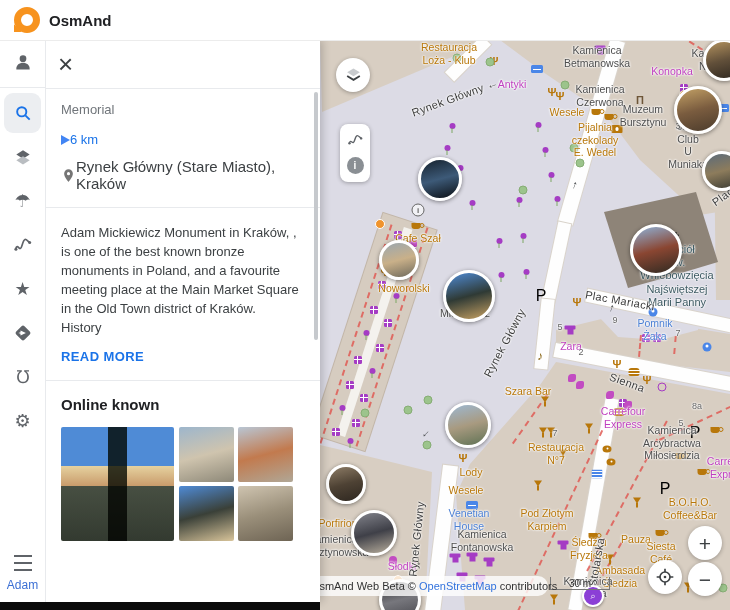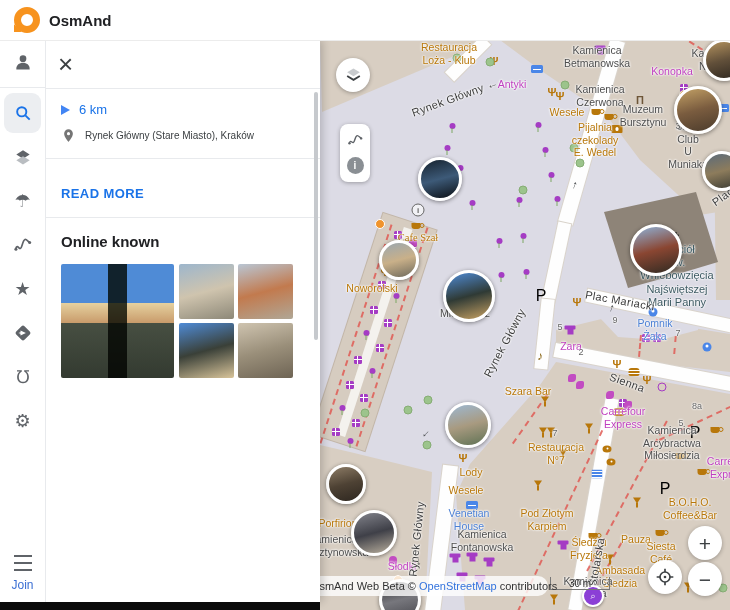--- a/index.html
+++ b/index.html
@@ -32,24 +32,24 @@
   .burger{width:18px;height:12px;margin:0 auto;border-top:2px solid #5f6368;border-bottom:2px solid #5f6368;background:linear-gradient(#5f6368,#5f6368) center/100% 2px no-repeat;cursor:pointer;}
   .menu-label{font-size:12px;color:#3b6fd4;margin-top:7px;cursor:pointer;}
 
   
   #panel{position:absolute;left:45px;top:40px;width:275px;height:562px;background:#fff;box-shadow:3px 0 8px rgba(0,0,0,.18);z-index:30;overflow:hidden;box-sizing:border-box;}
   .p-head{height:48px;border-bottom:1px solid #e8eaed;display:flex;align-items:center;padding-left:13px;}
   .x-close{font-size:26px;color:#3c4043;font-weight:300;cursor:pointer;line-height:1;}
   .p-main{padding:13px 16px 0;}
   .p-title{font-size:17px;line-height:26px;font-weight:600;color:#1967d2;margin:0 0 5px;}
   .p-sub{font-size:13px;color:#70757a;margin-bottom:15px;}
-  .p-row{display:flex;align-items:center;gap:9px;margin-bottom:11px;}
+  .p-row{display:flex;align-items:center;margin-bottom:11px;}
   .dir-tri{width:0;height:0;border-top:5px solid transparent;border-bottom:5px solid transparent;border-left:9px solid #4285f4;flex:none;}
   .p-dist{font-size:13px;color:#1a73e8;}
-  .p-addr{font-size:10px;color:#3c4043;}
+  .p-addr{font-size:15px;color:#3c4043;}
   .p-hr{border:0;border-top:1px solid #e8eaed;margin:15px -16px;}
   .p-h2{font-size:15px;font-weight:700;color:#202124;margin:0 0 10px;}
   .p-body{font-size:13px;line-height:19px;color:#3c4043;white-space:pre-line;}
   .p-link{display:inline-block;font-size:13px;font-weight:700;letter-spacing:.4px;color:#1a73e8;margin-top:12px;cursor:pointer;}
   .photo-grid{display:flex;gap:5px;margin-top:14px;}
   .ph{border-radius:2px;cursor:pointer;}
   .ph-big{width:113px;height:114px;}
   .ph-col{display:grid;grid-template-columns:55px 55px;grid-template-rows:55px 55px;gap:4px;}
   .ph-s{width:55px;height:55px;}
   .p-scroll{position:absolute;right:2px;top:52px;width:4px;height:248px;background:#c6c9cd;border-radius:2px;}
@@ -194,42 +194,45 @@
           <span class="bg"></span>
           <span class="sb-char">℧</span>
         </div>
         <div class="sb-item">
           <span class="bg"></span>
           <span class="sb-char">⚙</span>
         </div>
       </div>
     <div id="rail-bottom">
       <div class="burger"></div>
-      <div class="menu-label">Join</div>
+      <div class="menu-label">Adam</div>
     </div>
   </div>
 
   <div id="panel">
     <div class="p-head">
       <span class="x-close">×</span>
     </div>
     <div class="p-main">
+      <div class="p-sub">Memorial</div>
       <div class="p-row">
         <span class="dir-tri"></span>
         <span class="p-dist">6 km</span>
       </div>
       <div class="p-row">
         <span style="flex:none;display:flex;">
           <svg viewBox="0 0 24 24" width="15" height="15" fill="#757575">
               <path d="M12 2a7 7 0 0 0-7 7c0 5.2 7 13 7 13s7-7.8 7-13a7 7 0 0 0-7-7zm0 9.5a2.5 2.5 0 1 1 0-5 2.5 2.5 0 0 1 0 5z"></path>
             </svg>
         </span>
         <span class="p-addr">Rynek Główny (Stare Miasto), Kraków</span>
       </div>
       <hr class="p-hr">
+      <div class="p-body">Adam Mickiewicz Monument in Kraków, , is one of the best known bronze monuments in Poland, and a favourite meeting place at the Main Market Square in the Old Town district of Kraków.
+History</div>
       <span class="p-link">READ MORE</span>
       <hr class="p-hr">
       <h2 class="p-h2">Online known</h2>
       <div class="photo-grid">
         <div class="ph ph-big"></div>
         <div class="ph-col" id="photo-col">
             <div class="ph ph-s" style="background: linear-gradient(165deg, rgb(157, 182, 204), rgb(207, 196, 174), rgb(141, 136, 120));"></div>
             <div class="ph ph-s" style="background: linear-gradient(165deg, rgb(185, 198, 212), rgb(194, 122, 78), rgb(176, 167, 150));"></div>
             <div class="ph ph-s" style="background: linear-gradient(165deg, rgb(79, 139, 214), rgb(58, 64, 56), rgb(216, 196, 154));"></div>
             <div class="ph ph-s" style="background: linear-gradient(165deg, rgb(207, 196, 176), rgb(154, 143, 122), rgb(110, 100, 84));"></div>
@@ -400,22 +403,22 @@
         <div class="mlabel lab-orange" style="left: 275px; top: 100px; transform: translate(-50%, -50%);">Pijalnia
 czekolady
 E. Wedel</div>
         <div class="mlabel lab-magenta" style="left: 352px; top: 31px; transform: translate(-50%, -50%);">Konopka</div>
         <div class="mlabel lab-name" style="left: 396px; top: 20px; transform: translate(-50%, -50%);">Kamienica
 Nagata</div>
         <div class="mlabel lab-name" style="left: 323px; top: 76px; transform: translate(-50%, -50%);">Muzeum
 Bursztynu</div>
         <div class="mlabel lab-name" style="left: 368px; top: 105px; transform: translate(-50%, -50%);">Jazz Club
 U Muniaka</div>
-        <div class="mlabel lab-orange" style="left: 98px; top: 198px; transform: translate(-50%, -50%); font-family: Liberation Serif, serif;">Cafe Szał</div>
-        <div class="mlabel lab-orange" style="left: 52px; top: 248px; transform: translate(-50%, -50%);">Noworolski</div>
+        <div class="mlabel lab-orange" style="left: 98px; top: 198px; transform: translate(-50%, -50%);">Cafe Szał</div>
+        <div class="mlabel lab-orange" style="left: 84px; top: 248px; transform: translate(-50%, -50%);">Noworolski</div>
         <div class="mlabel lab-name" style="left: 145px; top: 273px; transform: translate(-50%, -50%);">Mickiewicz</div>
         <div class="mlabel lab-church" style="left: 357px; top: 236px; transform: translate(-50%, -50%);">Kościół
 pw. Wniebowzięcia
 Najświętszej
 Marii Panny</div>
         <div class="mlabel lab-street" style="left: 300px; top: 261px; transform: translate(-50%, -50%) rotate(10deg);">Plac Mariacki</div>
         <div class="mlabel lab-blue" style="left: 335px; top: 290px; transform: translate(-50%, -50%);">Pomnik
 Żaka</div>
         <div class="mlabel lab-magenta" style="left: 251px; top: 306px; transform: translate(-50%, -50%);">Zara</div>
         <div class="mlabel lab-street" style="left: 307px; top: 343px; transform: translate(-50%, -50%) rotate(20deg);">Sienna</div>

